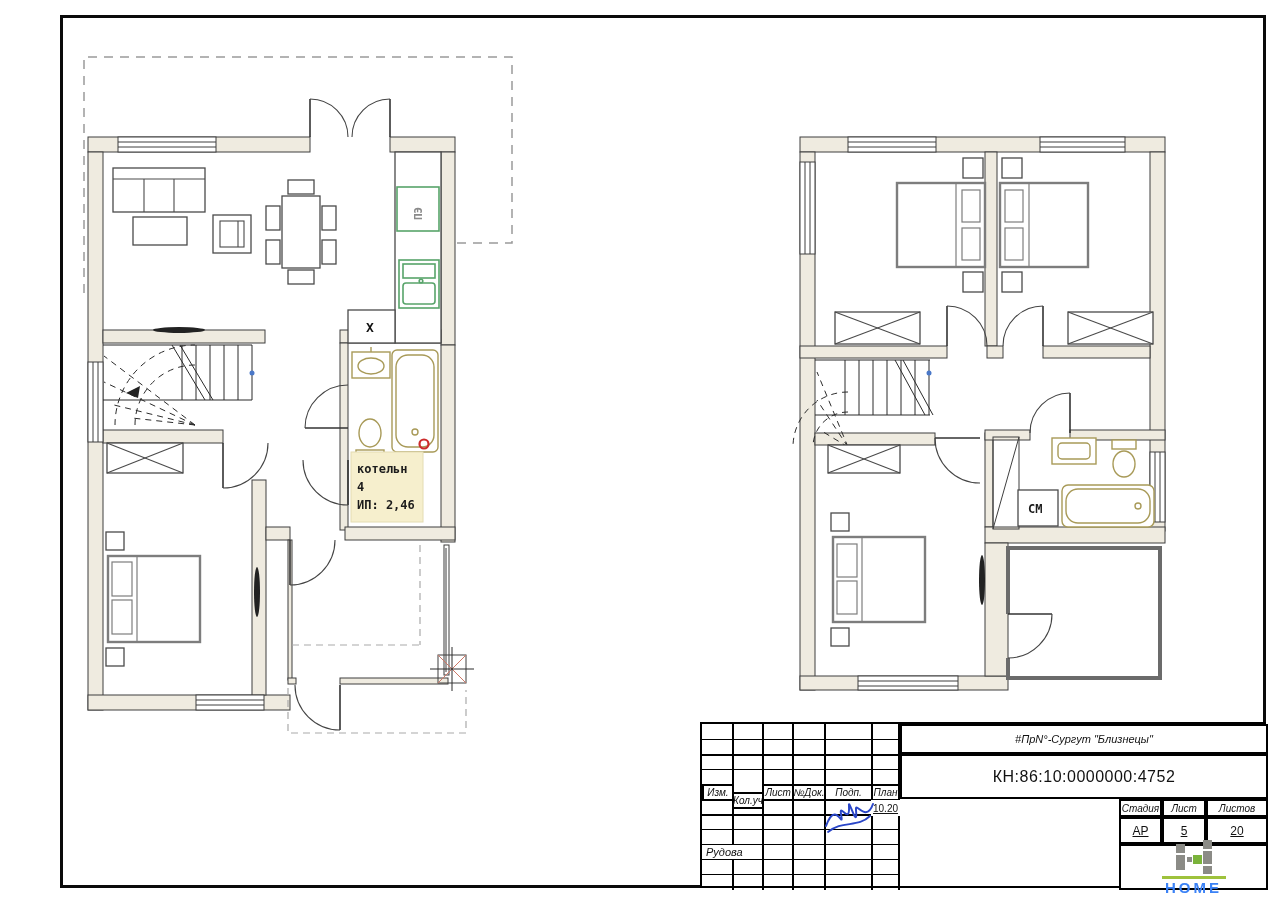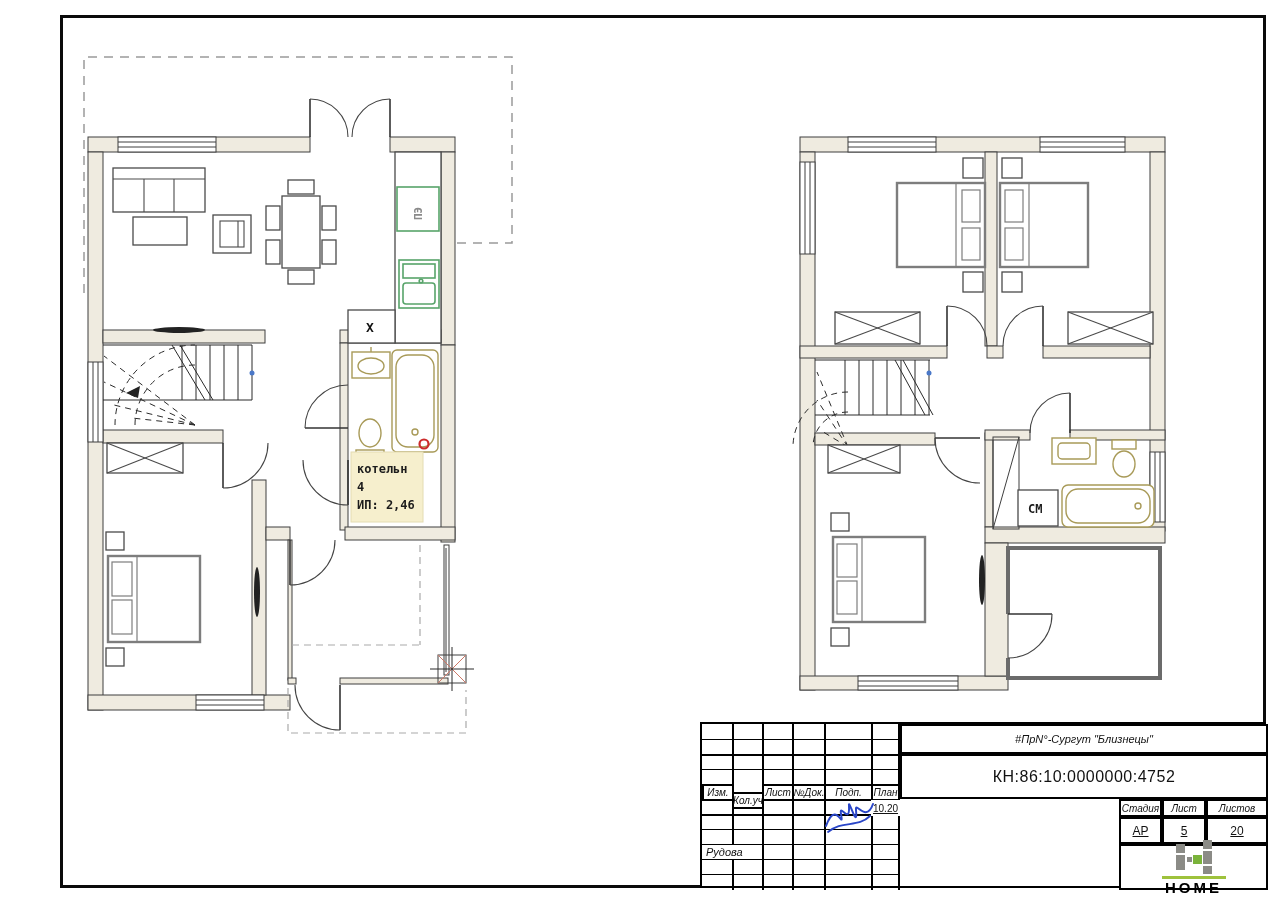--- a/index.html
+++ b/index.html
@@ -19,21 +19,21 @@
   .tb-cad{font-size:16px;letter-spacing:.5px;font-family:Liberation Sans, sans-serif;}
   .tb-proj{font-size:11px;font-style:italic;}
   .tb-val{font-size:12px;text-decoration:underline;}
   .tb-author{font-size:11px;font-style:italic;justify-content:flex-start;padding-left:3px;border:none;}
   
   .logo{display:flex;flex-direction:column;align-items:center;line-height:1;}
   .logo-h{position:relative;width:40px;height:34px;}
   .logo-h span{position:absolute;background:#8b8b86;}
   .logo-h .g{background:#7ab33a;}
   .logo-line{width:64px;height:3px;background:#9ec23c;margin-top:2px;}
-  .logo-text{font-size:15px;font-weight:bold;letter-spacing:3px;color:#000000;margin-top:1px;}
+  .logo-text{font-size:15px;font-weight:bold;letter-spacing:3px;color:#3b82f6;margin-top:1px;}
 
   
   .wall{fill:#efebe0;stroke:#3f3f3f;stroke-width:1;}
   .win{fill:#ffffff;stroke:#3f3f3f;stroke-width:1;}
   .thin{stroke:#3f3f3f;stroke-width:1;fill:none;}
   .furn{stroke:#4a4a4a;stroke-width:1.3;fill:#fff;}
   .furnl{stroke:#4a4a4a;stroke-width:1.1;fill:none;}
   .bed{stroke:#7d7d7d;stroke-width:2.4;fill:#fff;}
   .bedl{stroke:#7d7d7d;stroke-width:1.2;fill:#fff;}
   .fix{stroke:#a89a58;stroke-width:1.4;fill:#fff;}

